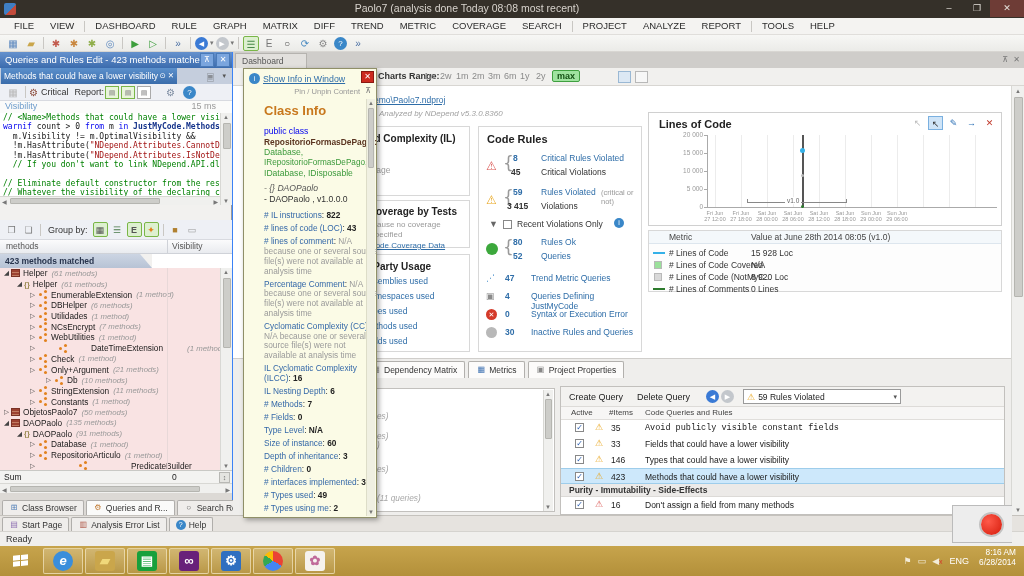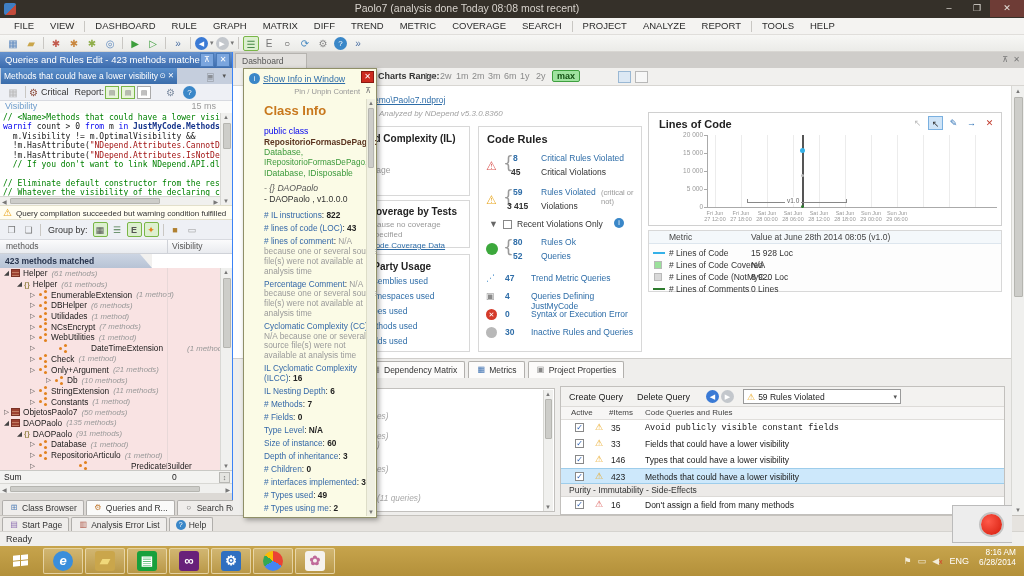--- a/index.html
+++ b/index.html
@@ -225,23 +225,20 @@
 
     <div class="abs scroll-v" style="left:220px;top:61px;width:12px;height:92px">
       <span class="sc-btn" style="top:1px;left:2px">▲</span>
       <span class="sc-btn" style="bottom:1px;left:2px">▼</span>
       <span class="sc-thumb" style="left:2px;top:10px;width:8px;height:26px"></span>
     </div>
     <div class="abs scroll-h" style="left:0;top:144px;width:220px;height:9px">
       <span class="sc-btn" style="left:2px;top:1px">◀</span>
       <span class="sc-btn" style="right:2px;top:1px">▶</span>
       <span class="sc-thumb" style="left:10px;top:1px;width:150px;height:6px"></span>
-    </div>
-    <div class="lp-warn">
-      <span class="warn-t" style="margin:0 4px 0 3px">⚠</span><span>Query compilation succeeded but warning condition fulfilled</span>
     </div>
     <div class="lp-groupbar">
       <span class="gb-ico" style="color:#777">❐</span>
       <span class="gb-ico" style="color:#777">❏</span>
       <span class="tb-sep"></span>
       <span style="margin:0 4px">Group by:</span>
       <span class="gb-ico gb-on" style="color:#555">▦</span>
       <span class="gb-ico" style="color:#4a7a4a">☰</span>
       <span class="gb-ico gb-on" style="color:#555;font-weight:bold">E</span>
       <span class="gb-ico gb-on" style="color:#e2821e">✦</span>
@@ -645,21 +642,21 @@
               <span class="warn-t" style="position: absolute; left: 34px; top: 2px; font-size: 9px;">⚠</span>
               <span style="position: absolute; left: 50px; top: 3px;">146</span>
               <span style="position: absolute; left: 84px; top: 3px; white-space: nowrap;">Types that could have a lower visibility</span>
             </div>
             <div class="qrow sel" style="top: 48px;">
               <span class="chk" style="left: 14px;">✓</span>
               <span class="warn-t" style="position: absolute; left: 34px; top: 2px; font-size: 9px;">⚠</span>
               <span style="position: absolute; left: 50px; top: 3px;">423</span>
               <span style="position: absolute; left: 84px; top: 3px; white-space: nowrap;">Methods that could have a lower visibility</span>
             </div>
-            <div class="qrow grp" style="top: 64px;">
+            <div class="qrow grp" style="top: 64px; font-weight: bold;">
               <span style="position: absolute; left: 8px; top: 1px;">Purity - Immutability - Side-Effects</span>
             </div>
             <div class="qrow" style="top: 77px;">
               <span class="chk" style="left: 14px;">✓</span>
               <span class="warn-r" style="position: absolute; left: 34px; top: 2px; font-size: 9px;">⚠</span>
               <span style="position: absolute; left: 50px; top: 3px;">16</span>
               <span style="position: absolute; left: 84px; top: 3px; white-space: nowrap;">Don't assign a field from many methods</span>
             </div>
             <div class="qrow" style="top: 93px;"></div>
           </div>

